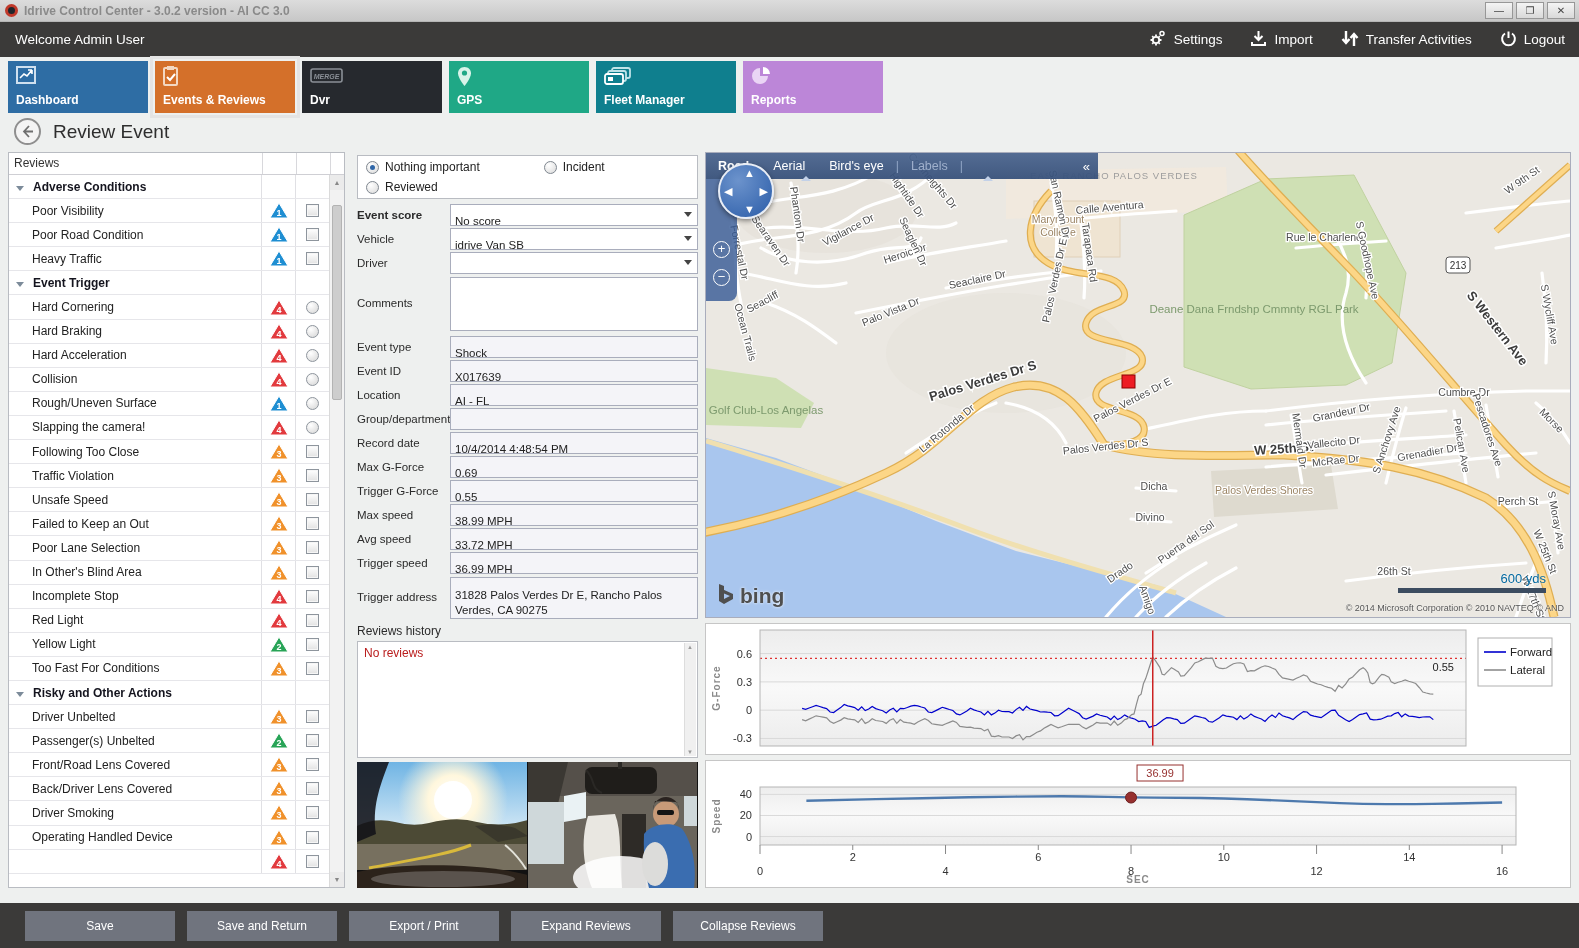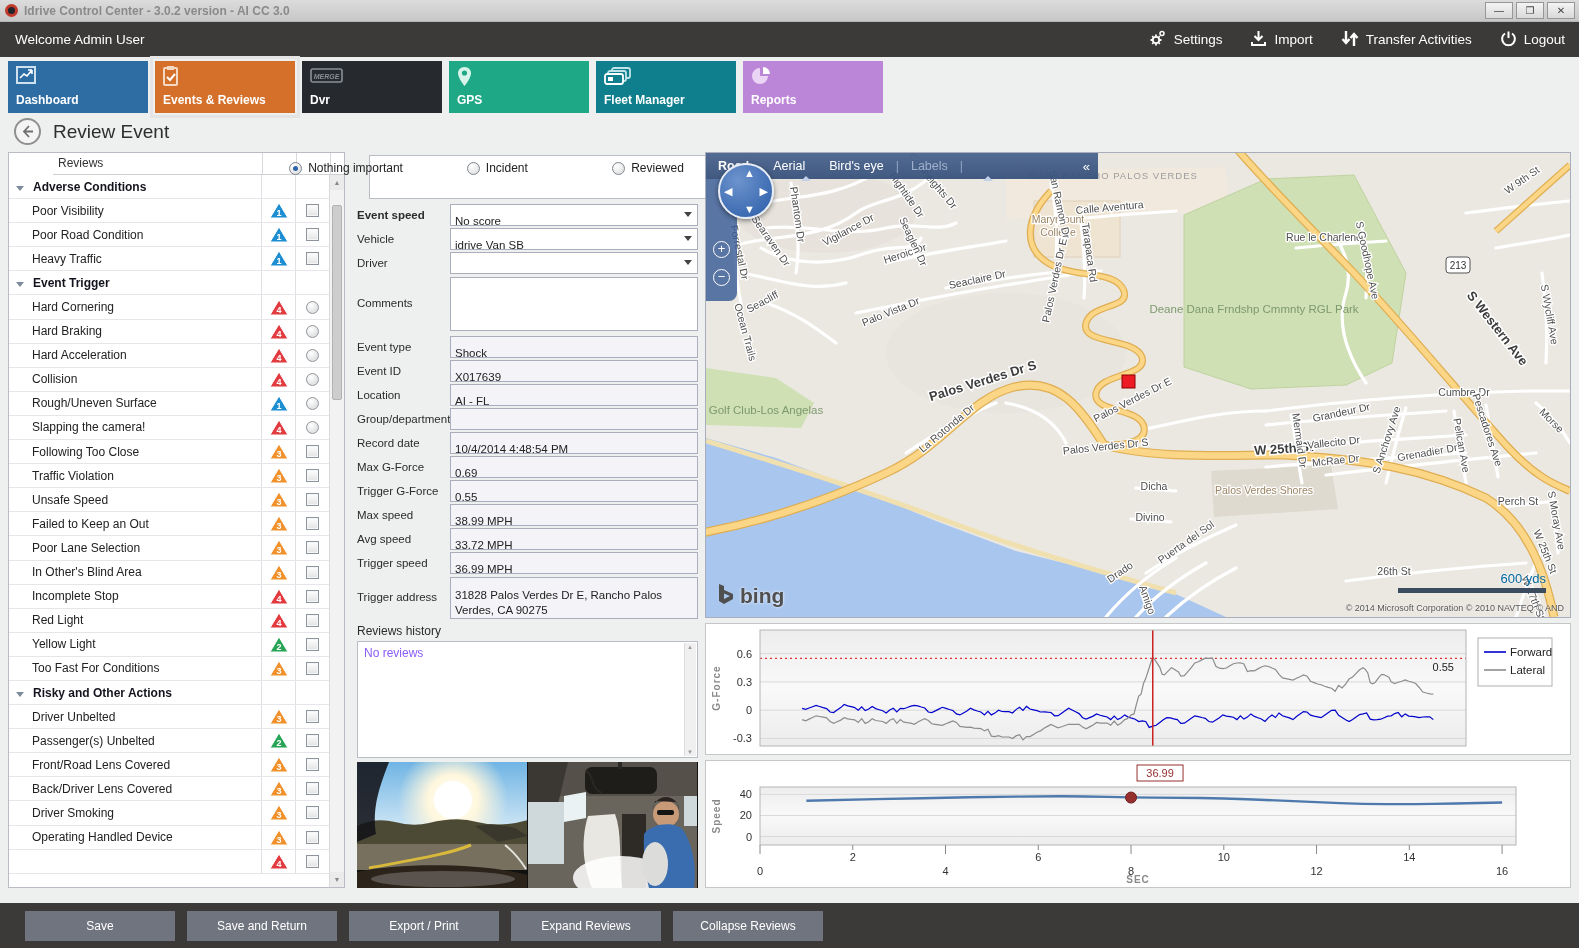--- a/index.html
+++ b/index.html
@@ -25,60 +25,60 @@
   .tab .tlbl{position:absolute;left:8px;bottom:6px;font-size:12px;font-weight:bold;}
   .tab.active{outline:3px solid #e4e4e4;outline-offset:2px;}
   
   .pagehead{position:absolute;left:14px;top:118px;display:flex;align-items:center;gap:12px;}
   .backbtn{width:27px;height:27px;border-radius:50%;border:2px solid #8f8f8f;color:#6f6f6f;
     display:flex;align-items:center;justify-content:center;background:#f4f4f4;cursor:pointer;}
   .pagetitle{font-size:19px;color:#2e2e2e;}
   
   .panel{position:absolute;background:#fff;border:1px solid #b9bcc2;}
   .tree-panel{left:8px;top:152px;width:337px;height:736px;overflow:hidden;}
-  .tree-header{height:22px;border-bottom:1px solid #cfcfd4;display:flex;font-size:12px;color:#333;margin-left:44px;}
+  .tree-header{height:22px;border-bottom:1px solid #cfcfd4;display:flex;font-size:12px;color:#333;}
   .tree-header .th-label{flex:1;padding:3px 0 0 5px;}
   .th-cell{width:34px;border-left:1px solid #d8d8dc;}
   .th-cell.fill{width:14px;}
   .tree-body{position:absolute;left:0;top:22px;right:15px;bottom:0;overflow:hidden;}
   .trow{height:24.1px;display:flex;align-items:center;border-bottom:1px solid #e6e6ea;font-size:12px;color:#222;}
   .trow .exp{width:22px;text-align:center;}
   .exp-arr{display:inline-block;width:0;height:0;border-left:4px solid transparent;border-right:4px solid transparent;border-top:5px solid #7c8b9a;}
   .trow .lbl{flex:1;padding-left:22px;white-space:nowrap;overflow:hidden;}
   .trow.item .lbl{padding-left:23px;}
   .trow.cat .lbl{font-weight:bold;color:#14141e;padding-left:2px;}
   .trow .cell{width:34px;height:100%;border-left:1px solid #e0e0e4;display:flex;align-items:center;justify-content:center;}
   .chkbox{width:13px;height:13px;border:1px solid #8e959d;background:linear-gradient(#fff,#e2e2e2);box-shadow:inset 0 0 0 1px #f6f6f6;}
   .radbox{width:13px;height:13px;border:1px solid #8e959d;border-radius:50%;background:radial-gradient(circle at 35% 30%,#ffffff,#d5d5d5);}
   .vscroll{position:absolute;right:0;top:22px;bottom:0;width:15px;background:#f2f2f2;border-left:1px solid #dadada;}
   .sb-btn{height:15px;font-size:7px;color:#888;text-align:center;line-height:15px;background:#ebebeb;}
   .sb-btn.down{position:absolute;bottom:0;left:0;right:0;}
   .sb-thumb{position:absolute;left:2px;right:2px;top:30px;height:195px;background:#cdcdcd;border:1px solid #b3b3b3;border-radius:2px;}
   
   .form-panel{position:absolute;left:355px;top:152px;width:345px;height:736px;}
-  .statusbox{position:absolute;left:14px;top:3px;width:341px;height:44px;background:#fff;border:1px solid #b9bcc2;
-    display:flex;flex-wrap:wrap;align-content:center;padding:2px 8px;font-size:12px;color:#222;flex-direction:column;}
+  .statusbox{position:absolute;left:2px;top:3px;width:341px;height:44px;background:#fff;border:1px solid #b9bcc2;
+    display:flex;flex-wrap:wrap;align-content:center;padding:2px 8px;font-size:12px;color:#222;}
   .statopt{display:flex;align-items:center;gap:6px;height:20px;}
   .statopt.w1{width:55%;}.statopt.w2{width:45%;}
   .rad{width:13px;height:13px;border:1px solid #7f8790;border-radius:50%;background:radial-gradient(circle at 35% 30%,#fff,#d9d9d9);position:relative;}
   .rad.sel::after{content:"";position:absolute;left:3px;top:3px;width:5px;height:5px;border-radius:50%;background:#2f66a8;}
   .frow{position:absolute;left:2px;width:341px;height:20px;display:flex;align-items:center;}
   .frow label{width:93px;font-size:11.5px;color:#2b2b2b;}
   .frow label.b{font-weight:bold;}
   .fld{flex:1;height:19px;border:1px solid #a9adbc;background:#f4f4f8;font-size:11.5px;color:#222;
     padding:10px 4px;position:relative;white-space:nowrap;overflow:hidden;}
   .fld.dd::after{content:"";position:absolute;right:5px;top:7px;border-left:4px solid transparent;border-right:4px solid transparent;border-top:5px solid #444;}
   .fld.white{background:#fff;}
   .fld.tall{white-space:normal;line-height:1.3;}
   .minisb{position:absolute;right:1px;width:12px;top:1px;bottom:1px;background:#f0f0f0;border-left:1px solid #ddd;}
   .minisb::before{content:"▲";position:absolute;top:1px;left:2px;font-size:6px;color:#999;}
   .minisb::after{content:"▼";position:absolute;bottom:1px;left:2px;font-size:6px;color:#999;}
   .rh-label{position:absolute;left:2px;top:472px;font-size:12px;color:#2b2b2b;}
   .rh-box{position:absolute;left:2px;top:489px;width:341px;height:117px;background:#fff;border:1px solid #b9bcc2;
-    font-size:12px;color:#8b5cf6;padding:4px 6px;}
+    font-size:12px;color:#b91c1c;padding:4px 6px;}
   .cams{position:absolute;left:2px;top:610px;width:341px;height:126px;display:flex;gap:1px;background:#111;}
   .cam{flex:1;overflow:hidden;}
   
   .map-box{position:absolute;left:705px;top:152px;width:866px;height:466px;border:1px solid #a9adbc;overflow:hidden;background:#ebe8e2;}
   .mapbar{position:absolute;left:0;top:0;width:392px;height:26px;
     background:linear-gradient(rgba(74,100,142,.94),rgba(54,80,122,.94));color:#fff;
     display:flex;align-items:center;font-size:12.5px;z-index:5;}
   .mapbar .mode{margin:0 12px;cursor:pointer;}
   .mapbar .mode.active{font-weight:bold;}
   .mapbar .mode.disabled{color:#9fb0cc;}
@@ -563,21 +563,21 @@
         <div class="rad"></div>
         <span>Incident</span>
       </div>
       <div class="statopt w1">
         <div class="rad"></div>
         <span>Reviewed</span>
       </div>
     </div>
 
   <div class="frow" style="top:53px">
-      <label class="b">Event speed</label>
+      <label class="b">Event score</label>
     <div class="fld dd white">No score</div>
     </div>
   <div class="frow" style="top:77px">
       <label>Vehicle</label>
     <div class="fld dd white">idrive Van SB</div>
     </div>
   <div class="frow" style="top:101px">
       <label>Driver</label>
     <div class="fld dd white"></div>
     </div>

